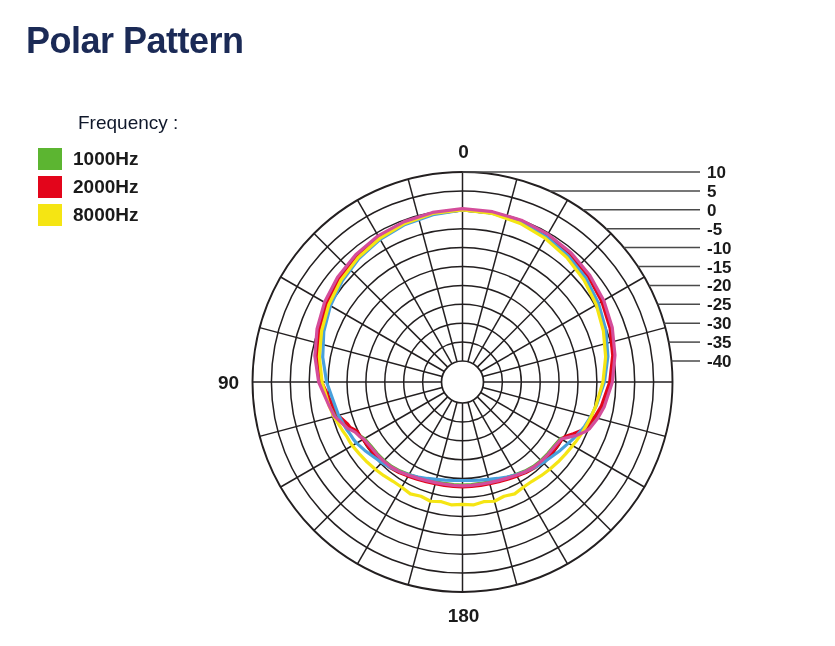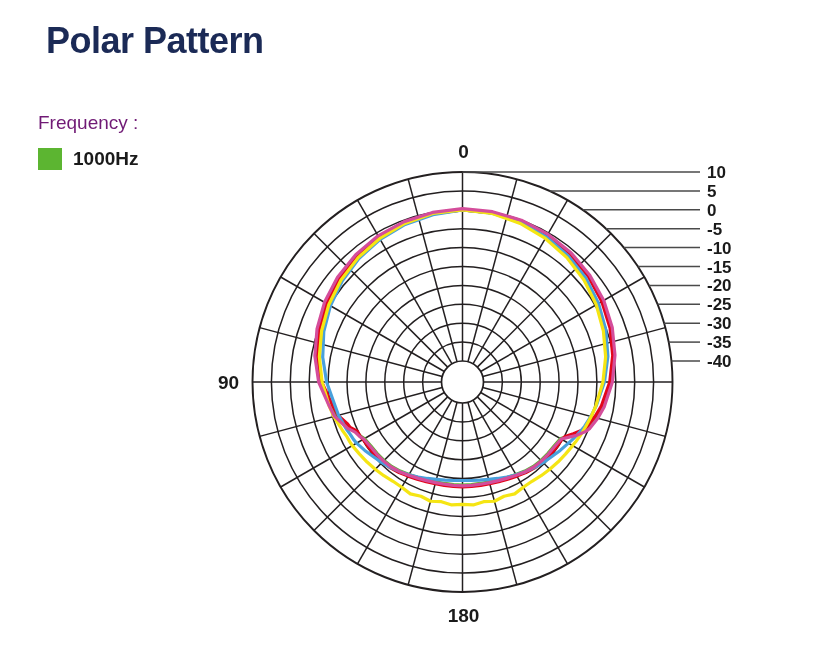--- a/index.html
+++ b/index.html
@@ -2,29 +2,29 @@
 <html><head>
 <meta charset="utf-8">
 <style>
   html,body{margin:0;padding:0;}
   body{
     width:835px;height:646px;background:#ffffff;
     font-family:"Liberation Sans", sans-serif;
     position:relative;overflow:hidden;
   }
   #page-title{
-    position:absolute;left:46px;top:20px;
+    position:absolute;left:26px;top:20px;
     font-size:36px;font-weight:bold;color:#1b2a56;
     letter-spacing:-0.5px;
   }
   #legend{
     position:absolute;left:38px;top:112px;
   }
   #legend-title{
-    font-size:19px;color:#701a75;margin-bottom:14px;
+    font-size:19px;color:#0f172a;margin-bottom:14px;margin-left:40px;
   }
   .legend-row{
     display:flex;align-items:center;margin-bottom:6px;
   }
   .legend-swatch{
     width:24px;height:22px;margin-right:11px;display:block;
   }
   .legend-label{
     font-size:19px;color:#1a1a1a;font-weight:bold;text-align:center;
   }
@@ -44,20 +44,28 @@
 </head>
 <body>
 
 <div id="page-title">Polar Pattern</div>
 
 <div id="legend">
   <div id="legend-title">Frequency :</div>
   <div class="legend-row">
     <span class="legend-swatch" style="background: rgb(92, 181, 49);"></span>
     <span class="legend-label">1000Hz</span>
+  </div>
+  <div class="legend-row">
+    <span class="legend-swatch" style="background: rgb(227, 5, 27);"></span>
+    <span class="legend-label">2000Hz</span>
+  </div>
+  <div class="legend-row">
+    <span class="legend-swatch" style="background: rgb(245, 229, 19);"></span>
+    <span class="legend-label">8000Hz</span>
   </div>
 </div>
 
 <svg id="chart-area" width="835" height="646" viewBox="0 0 835 646">
   <g id="grid-layer">
       <circle cx="462.5" cy="382" r="39.90" fill="none" stroke="#231f20" stroke-width="1.5"></circle>
       <circle cx="462.5" cy="382" r="58.80" fill="none" stroke="#231f20" stroke-width="1.5"></circle>
       <circle cx="462.5" cy="382" r="77.70" fill="none" stroke="#231f20" stroke-width="1.5"></circle>
       <circle cx="462.5" cy="382" r="96.60" fill="none" stroke="#231f20" stroke-width="1.5"></circle>
       <circle cx="462.5" cy="382" r="115.50" fill="none" stroke="#231f20" stroke-width="1.5"></circle>

